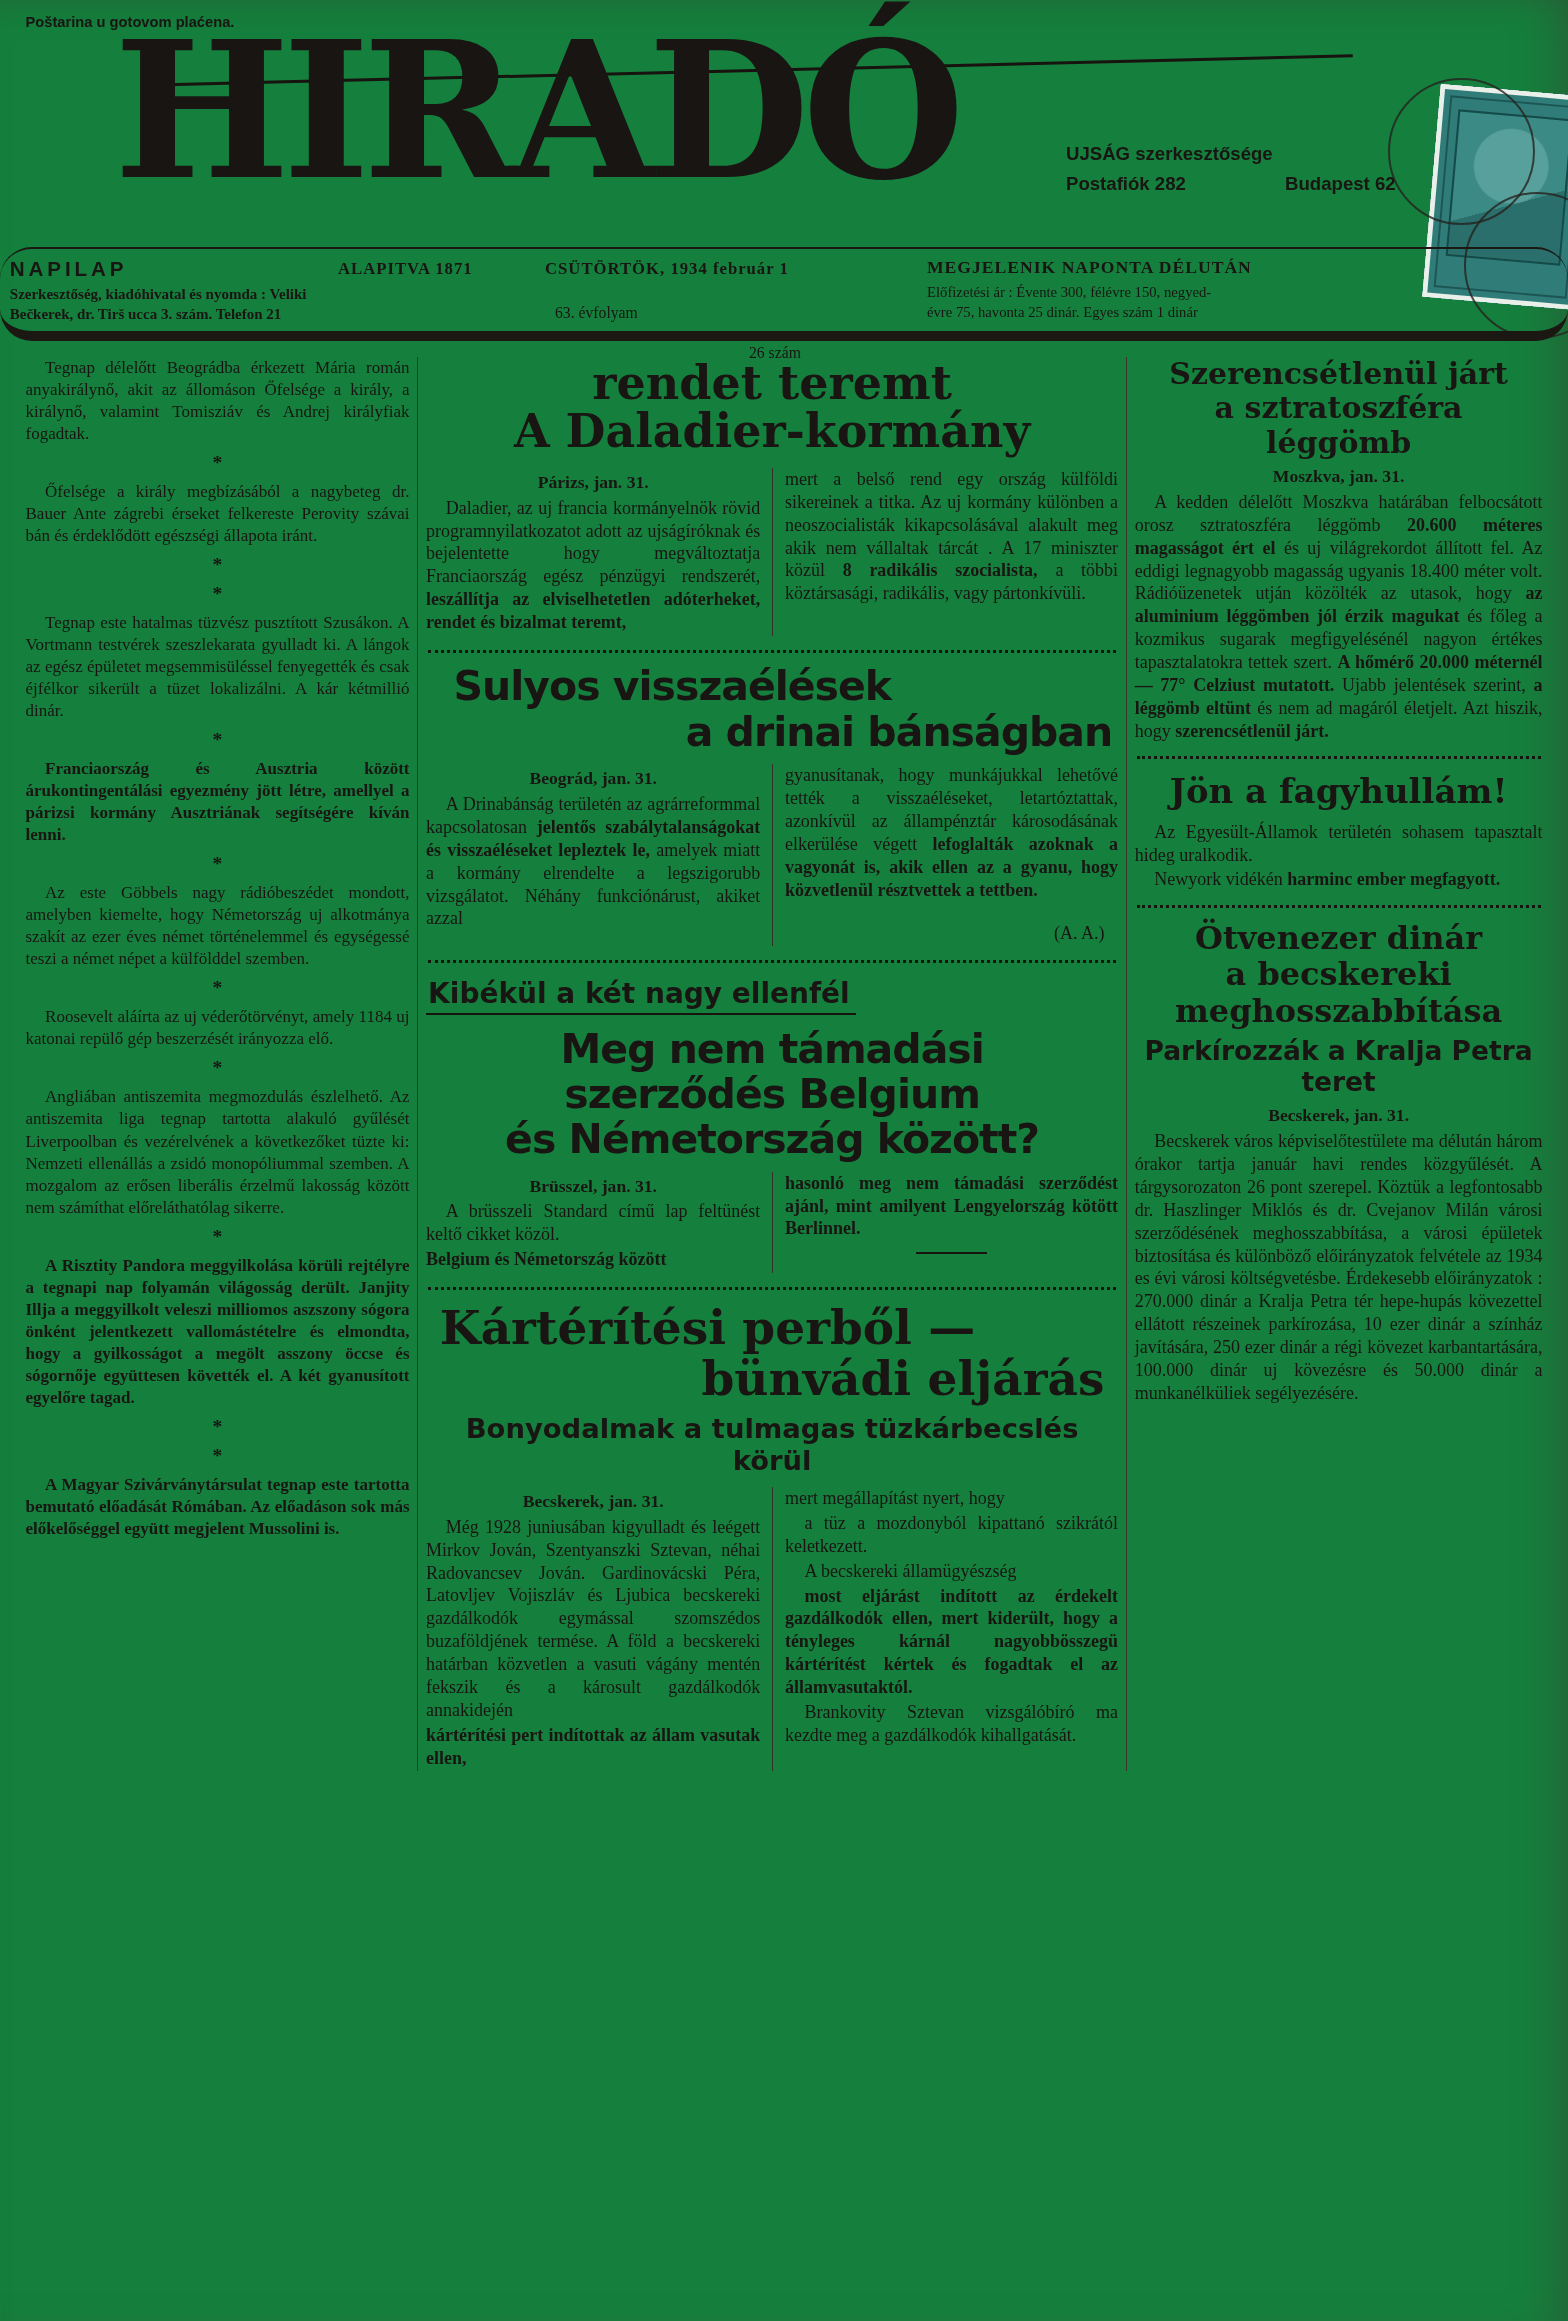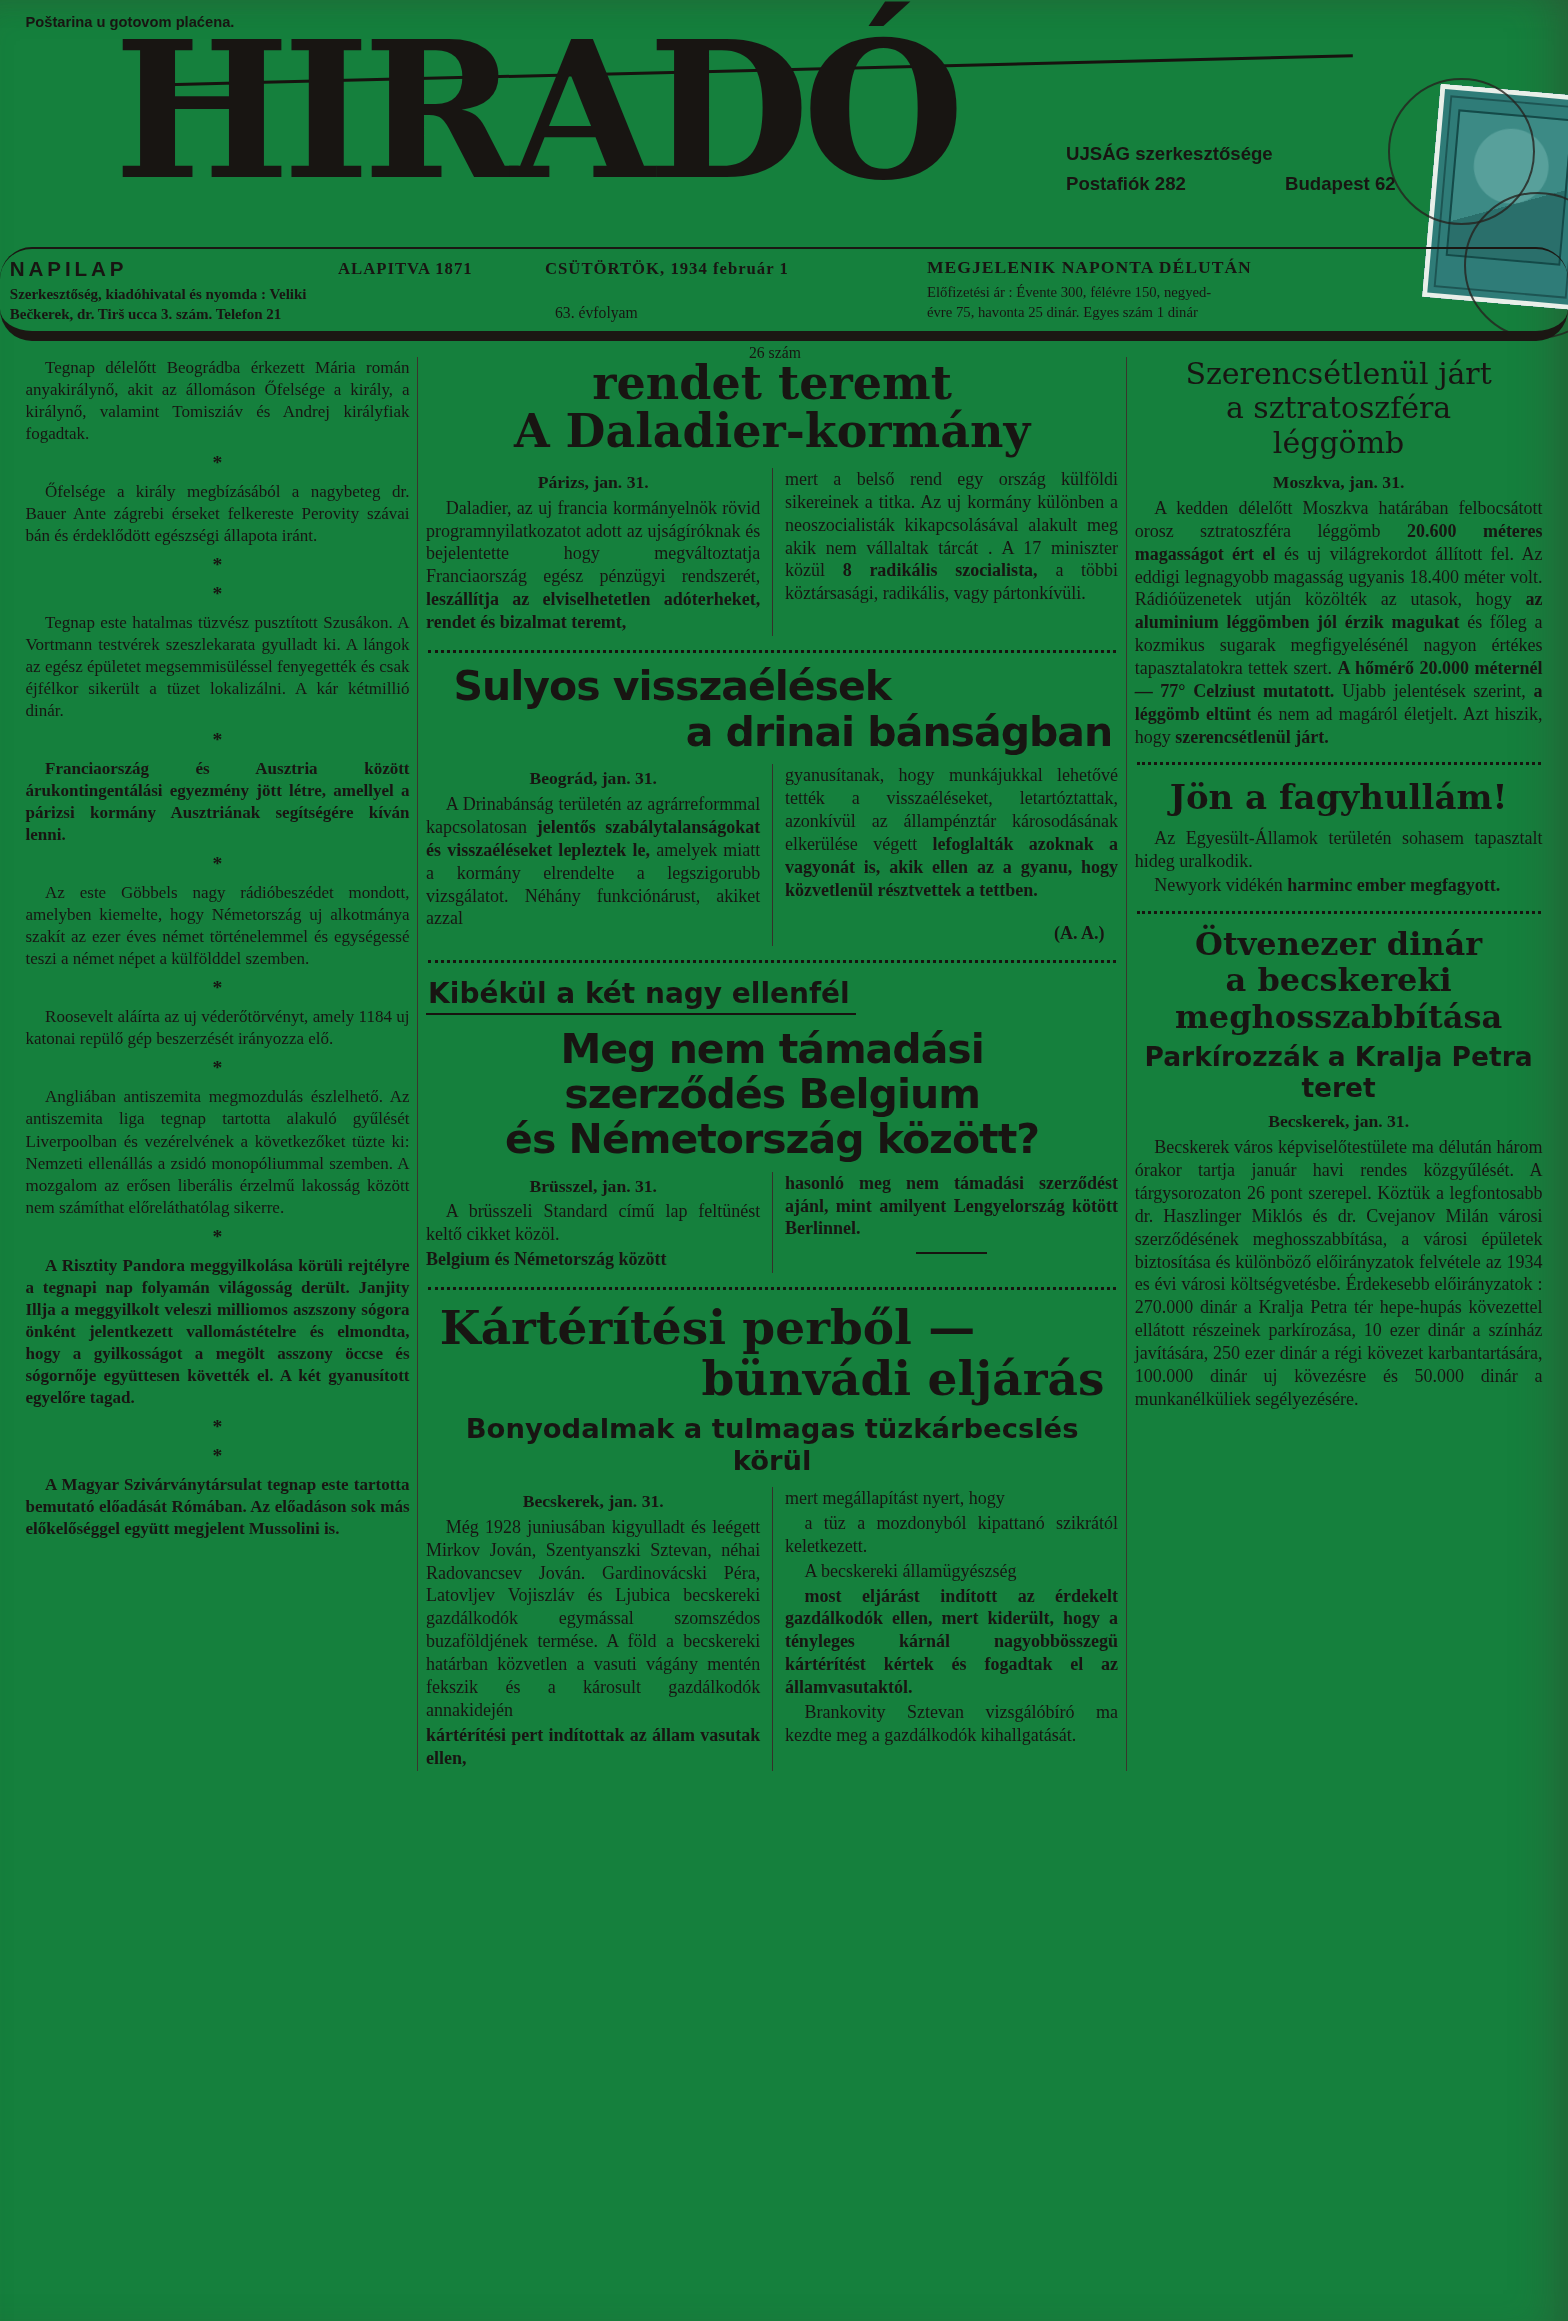--- a/index.html
+++ b/index.html
@@ -95,21 +95,21 @@
 
   
   .dateline { text-align:center; font-weight:bold; font-size:17.6px; margin:3.9px 0 3.9px; }
   .txt { font-size:18px; line-height:1.27; text-align:justify; text-indent:19.6px; margin-bottom:2px; }
   .txt.no-indent { text-indent:0; }
   .b { font-weight:bold; }
   .two-col { display:flex; }
   .subcol { width:50%; padding-right:11.8px; }
   .subcol-r { padding-right:0; padding-left:11.8px; border-left:1px solid #35302a; }
   .dotrule { border-top:3.9px dotted #17130f; margin:13.7px 2px 11.8px; height:0; }
-  .sig { text-align:right; font-weight:bold; padding-right:13.7px;margin-top:20px; }
+  .sig { text-align:right; font-weight:normal; padding-right:13.7px;margin-top:20px; }
   .end-dash { width:71px; border-top:2.9px solid #17130f; margin:11.8px auto 9.8px; }
 
   
   .hl-serif {
     font-family:"DejaVu Serif",serif; font-weight:bold;
     font-size:46px; line-height:1.06; text-align:center; margin:2px 0 11.8px;
   }
   .hl-line { display:block; }
   .hl-heavy {
     font-family:"DejaVu Sans","Liberation Sans",sans-serif; font-weight:bold;
@@ -131,22 +131,22 @@
   }
   .hl-kart .l1 { display:block; text-align:left; padding-left:13.7px; }
   .hl-kart .l2 { display:block; text-align:right; padding-right:13.7px; }
   .subhead {
     font-family:"DejaVu Sans","Liberation Sans",sans-serif; font-weight:bold;
     font-size:27.4px; line-height:1.18; text-align:center; margin:5.9px 0 9.8px;
   }
 
   
   .hl-rserif {
-    font-family:"DejaVu Serif",serif; font-weight:normal;
-    font-size:30px; line-height:1.16; text-align:center; margin:0 0 11px;
+    font-family:"DejaVu Serif",serif; font-weight:bold;
+    font-size:30px; line-height:1.16; text-align:center; margin:0 0 5px;
   }
   .hl-cold {
     font-family:"DejaVu Serif",serif; font-weight:bold;
     font-size:34px; text-align:center; margin:9.8px 0 9.8px;
   }
   .hl-relief {
     font-family:"DejaVu Serif",serif; font-weight:bold;
     font-size:32px; line-height:1.14; text-align:center; margin:7.8px 0 5.9px;
   }
   .sub-relief {

